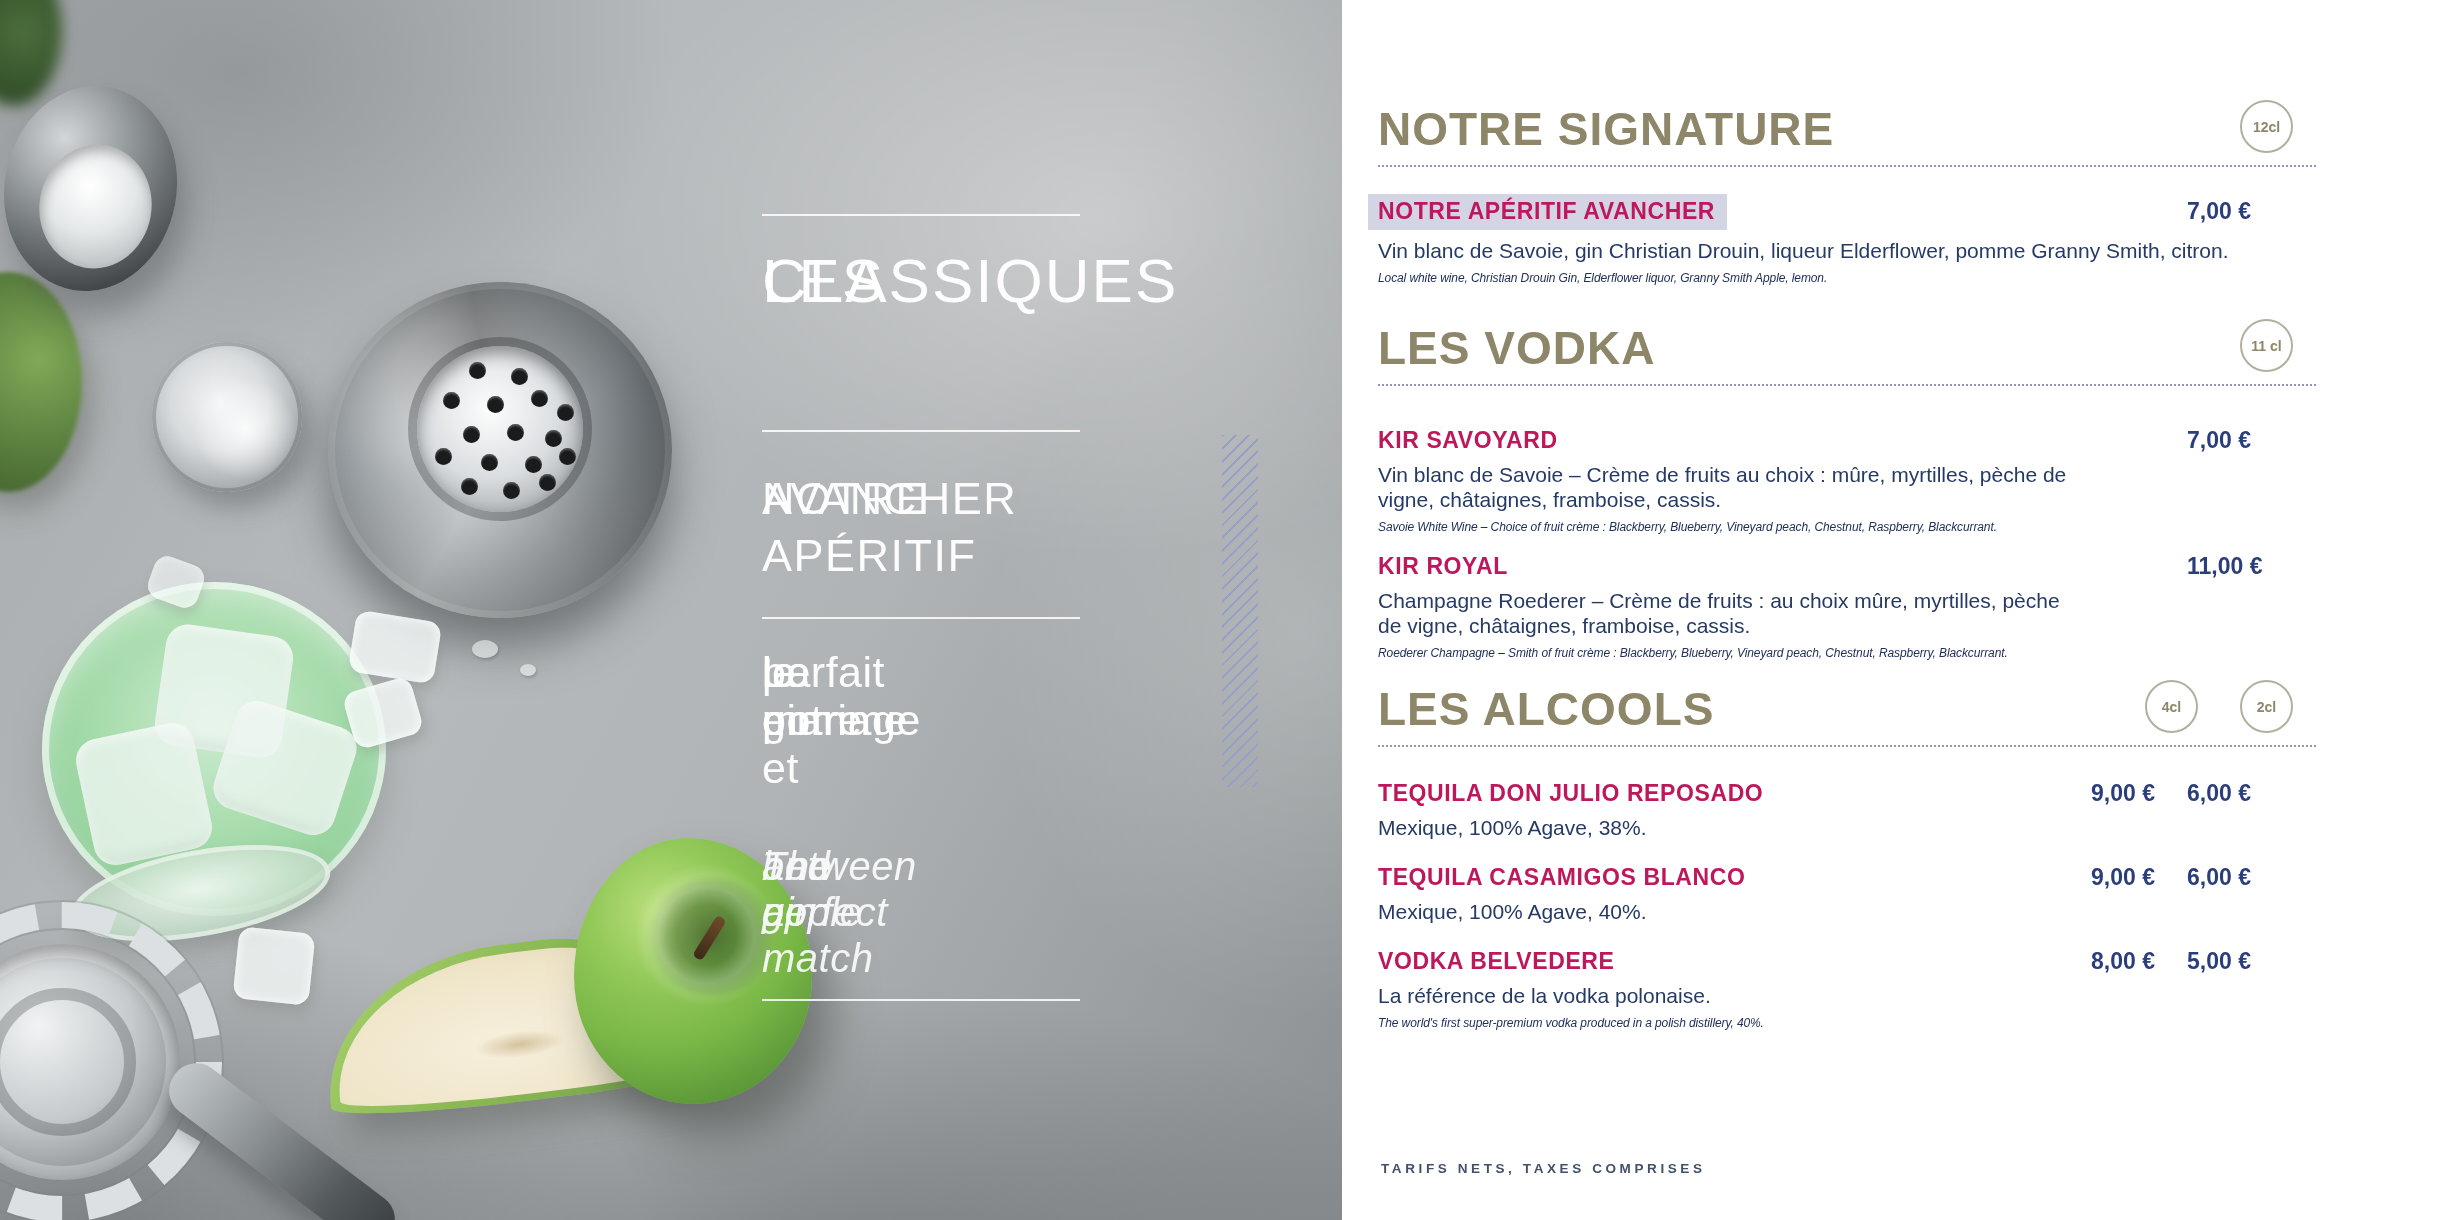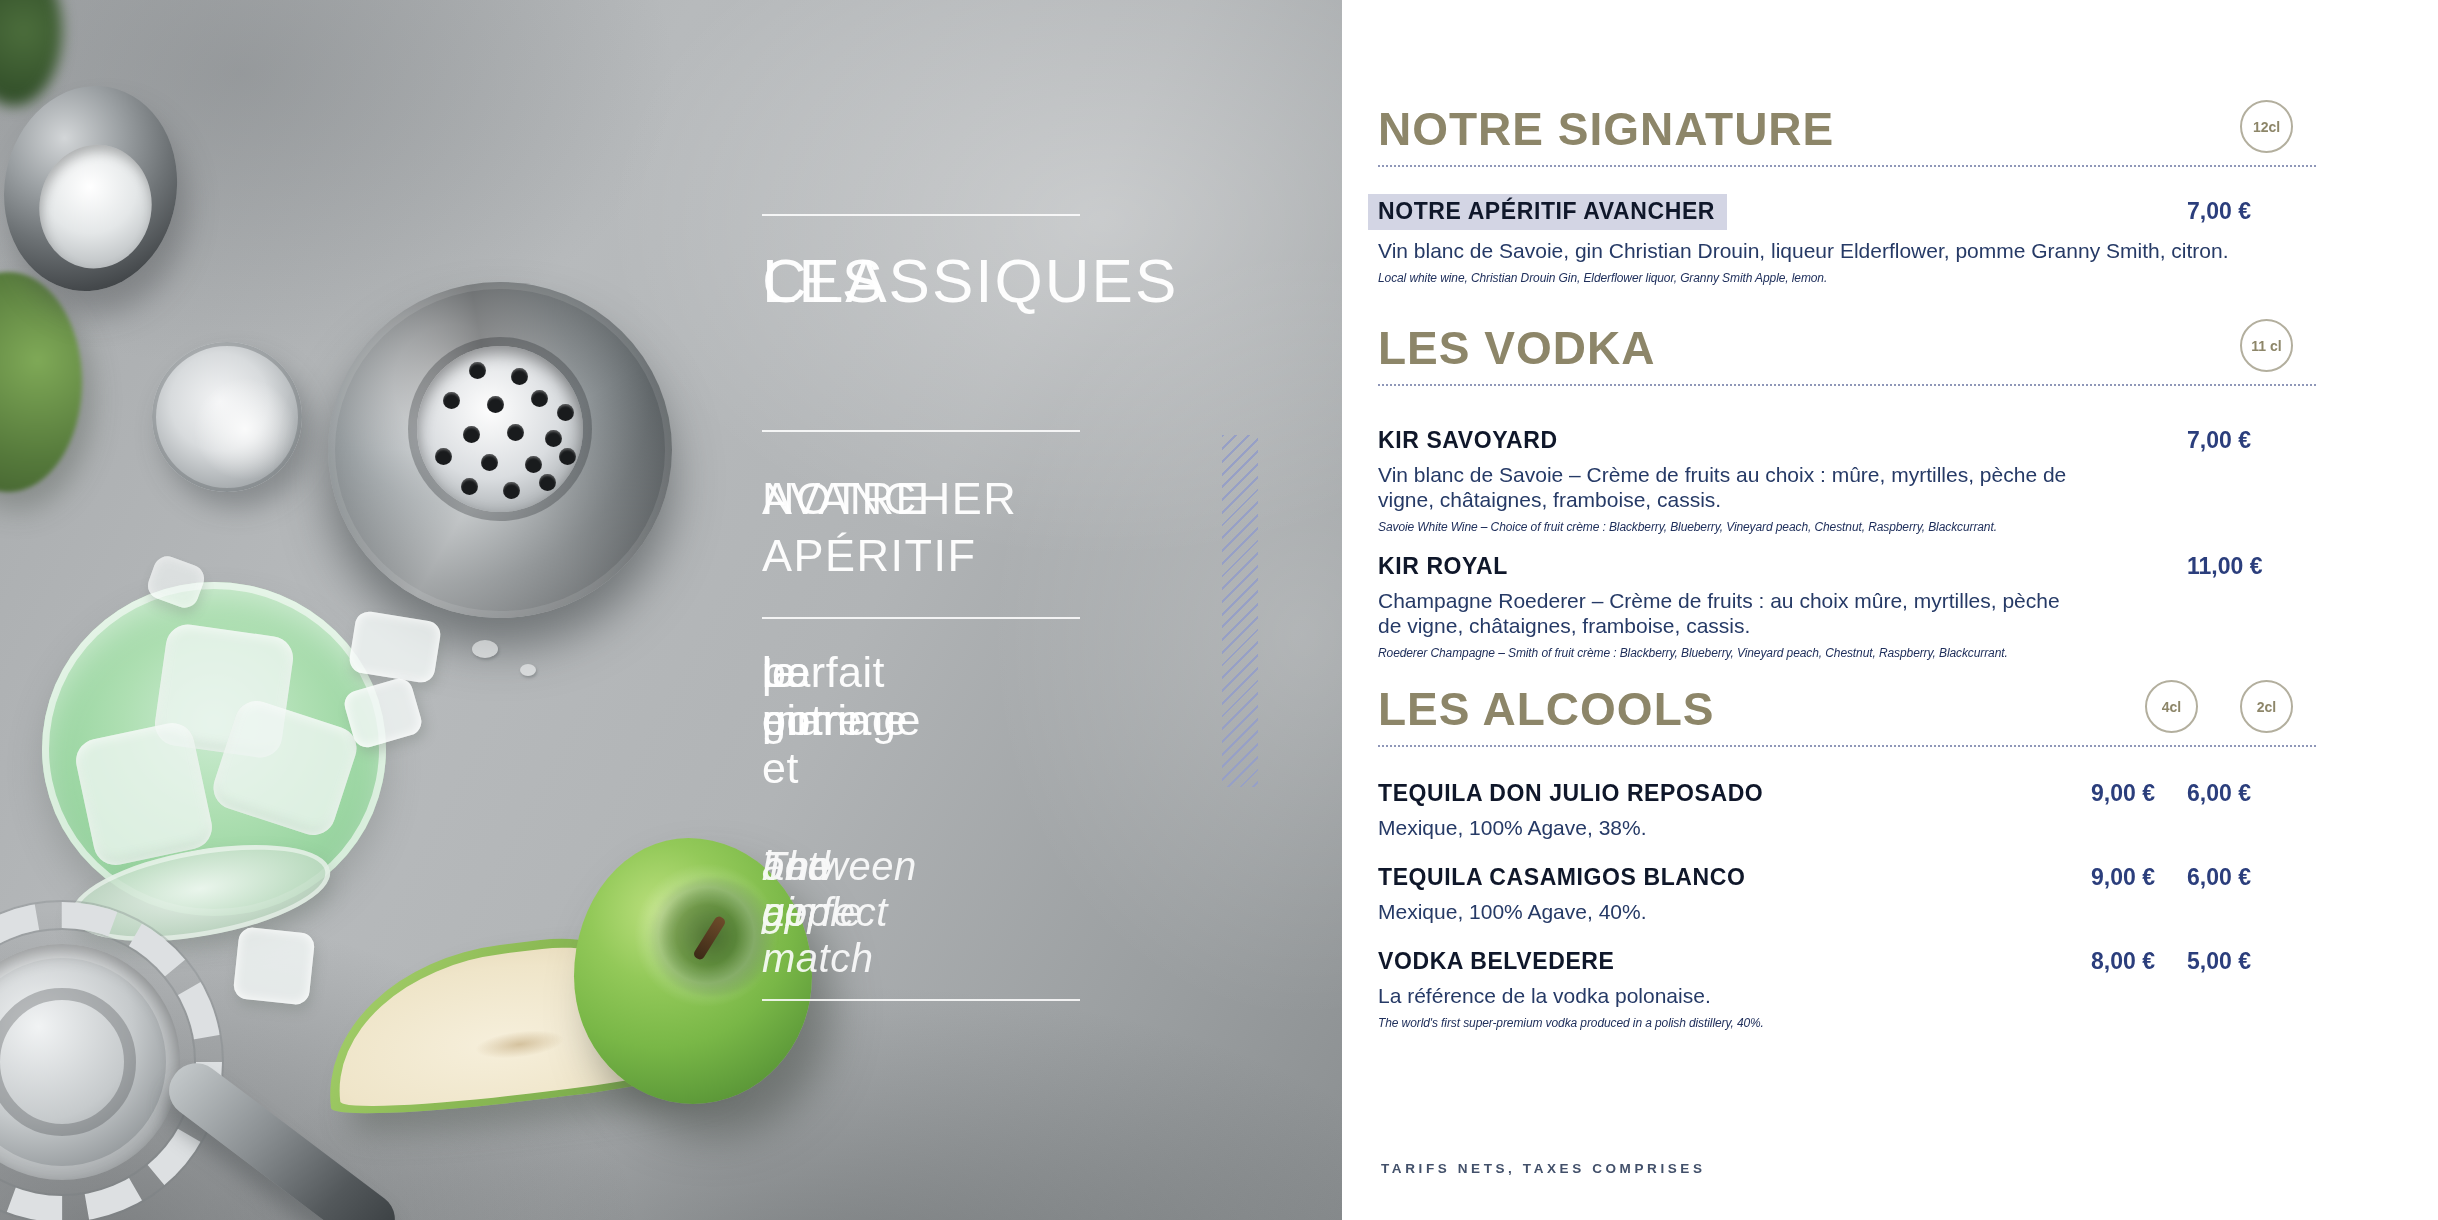--- a/index.html
+++ b/index.html
@@ -144,21 +144,21 @@
   .badges { position:absolute; right:-10px; top:-4px; display:flex; gap:42px; }
   .badge { width:53px; height:53px; border:2px solid #b3af9e; border-radius:50%;
     display:flex; align-items:center; justify-content:center;
     font-size:14px; font-weight:700; color:#8d8669; background:#fff; }
   .rule-dotted { width:938px; border-bottom:2px dotted #8f97b8; }
   .items { position:relative; }
   .sec1 .items { padding-top:30px; } .sec2 .items { padding-top:40px; } .sec3 .items { padding-top:32px; }
   .item { position:relative; margin-bottom:28px; }
   .sec2 .item { margin-bottom:14px; }
   .sec3 .item { margin-bottom:23px; }
-  .item-name { display:inline-block; font-size:23px; line-height:28px; font-weight:700; letter-spacing:.6px; color:#0f172a; }
+  .item-name { display:inline-block; font-size:23px; line-height:28px; font-weight:700; letter-spacing:.6px; color:#be185d; }
   .item-name.hl { background:#d3d5e4; padding:3px 12px 5px 10px; margin-left:-10px; margin-top:-3px; }
   .prices { position:absolute; right:0; top:1px; display:flex; }
   .price { width:96px; font-size:23px; font-weight:700; color:#2b3e7c; }
   .fr { font-size:21px; line-height:25px; color:#263a66; margin-top:8px; max-width:700px; }
   .sec1 .fr, .sec3 .fr { max-width:880px; }
   .en { font-size:12px; line-height:21px; font-style:italic; color:#20305c; margin-top:5px; letter-spacing:-.1px; }
   .menu-footer { position:absolute; left:3px; top:1161px; font-size:13.5px; font-weight:700;
     letter-spacing:3.6px; color:#42506a; }
 </style>
 </head>

